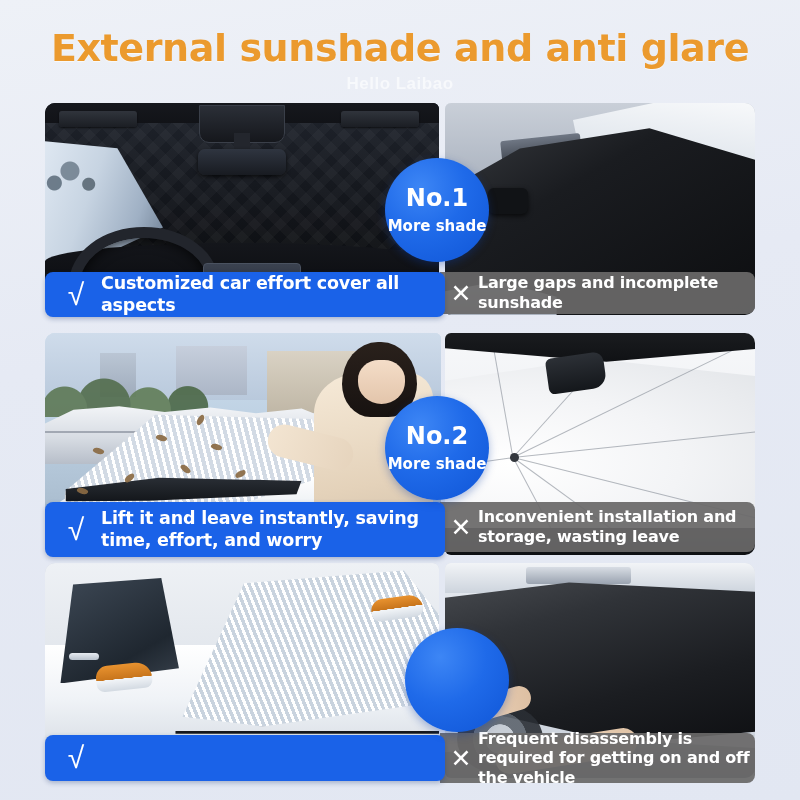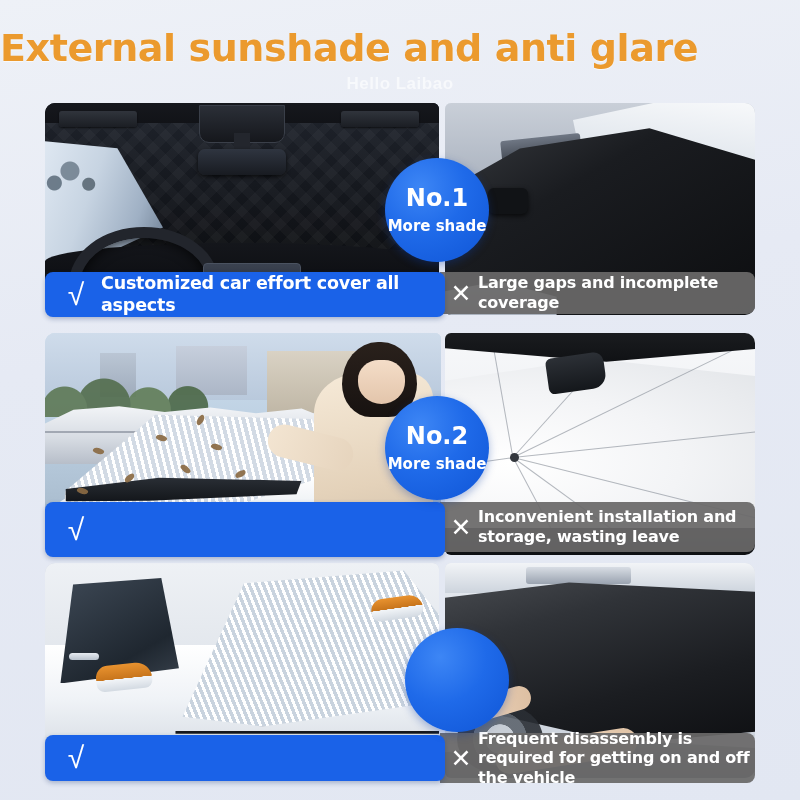--- a/index.html
+++ b/index.html
@@ -18,21 +18,21 @@
   
   .header {
     position: absolute;
     left: 0; top: 0;
     width: 800px; height: 100px;
   }
   .page-title {
     position: absolute;
     left: 0; top: 26px;
     width: 800px;
-    text-align: left;
+    text-align: center;
     font-size: 38px;
     font-weight: 700;
     letter-spacing: -0.4px;
     color: #eb9a2e;
     text-shadow: 0 1px 0 rgba(255,255,255,0.6);
     font-family: "DejaVu Sans", sans-serif;
   }
   .watermark {
     position: absolute;
     left: 0; top: 74px;
@@ -515,21 +515,21 @@
     </div>
   </div>
 </div>
 
 <div class="label label-good" id="label-good-1">
   <span class="chk">√</span>
   <span class="label-text">Customized car effort cover all aspects</span>
 </div>
 <div class="label label-bad" id="label-bad-1">
   <span class="xmk">✕</span>
-  <span class="label-text">Large gaps and incomplete coverage</span>
+  <span class="label-text">Large gaps and incomplete sunshade</span>
 </div>
 <div class="badge" id="badge-1">
   <span class="badge-no">No.1</span>
   <span class="badge-sub">More shade</span>
 </div>
 
 <div class="row" id="row-2">
 
   <div class="panel panel-left">
     <div class="photo lot">
@@ -576,20 +576,21 @@
       <div class="hub"></div>
       <div class="topbar"></div>
       <div class="mirrorhousing"></div>
       <div class="dashstrip"></div>
     </div>
   </div>
 </div>
 
 <div class="label label-good" id="label-good-2">
   <span class="chk">√</span>
+  <span class="label-text">Lift it and leave instantly, saving time, effort, and worry</span>
 </div>
 <div class="label label-bad" id="label-bad-2">
   <span class="xmk">✕</span>
   <span class="label-text">Inconvenient installation and storage, wasting leave</span>
 </div>
 <div class="badge" id="badge-2">
   <span class="badge-no">No.2</span>
   <span class="badge-sub">More shade</span>
 </div>
 

